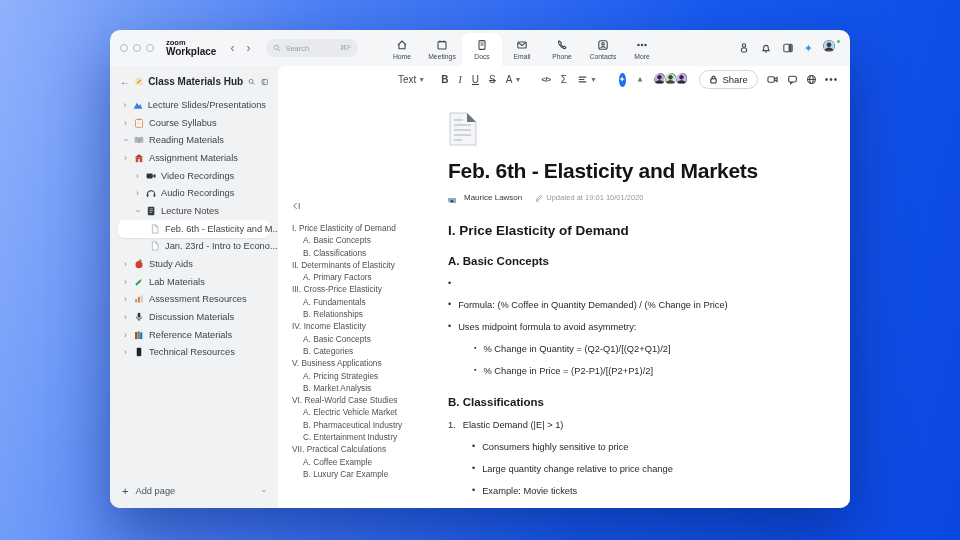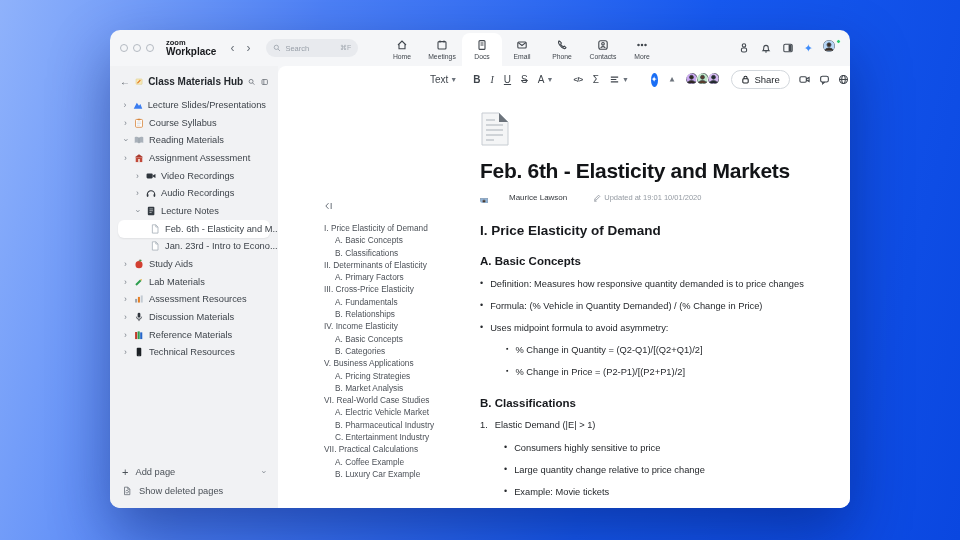--- a/index.html
+++ b/index.html
@@ -51,21 +51,21 @@
   .srow.page { padding-left:32px; }
   .srow.sel { background:#ffffff; box-shadow:0 1px 2px rgba(0,0,0,.07); }
   .srow svg.si { width:10px; height:10px; flex:0 0 10px; }
   .sb-bottom { padding:4px 12px 0; }
   .sb-brow { display:flex; align-items:center; gap:7px; height:19px; font-size:9.3px; color:#4b5158; cursor:pointer; }
   .sb-brow .plus { font-size:11px; color:#4b5158; }
   .sb-brow .dchev { margin-left:auto; font-size:8.5px; color:#7b828b; transform:rotate(90deg); }
   .sb-brow svg { width:10px; height:10px; stroke:#6a717a; fill:none; stroke-width:1; }
 
   
-  .main { flex:1; background:#ffffff; border-top-left-radius:8px; display:flex; flex-direction:column; min-width:0;padding-left:32px; }
+  .main { flex:1; background:#ffffff; border-top-left-radius:8px; display:flex; flex-direction:column; min-width:0; }
   .doc-toolbar { height:27px; flex:0 0 27px; display:flex; align-items:center; gap:10px;
     padding:0 12px 0 96px; color:#3f454c; font-size:10px; }
   .doc-toolbar svg { width:11px; height:11px; stroke:#3f454c; fill:none; stroke-width:1.2; }
   .t-btn { display:flex; align-items:center; gap:2px; cursor:pointer; line-height:1; }
   .t-caret { font-size:7px; color:#6c737c; }
   .fmt { font-size:10px; font-weight:bold; }
   .fmt.i { font-style:italic; font-weight:normal; font-family:"Liberation Serif",serif; }
   .fmt.u { text-decoration:underline; font-weight:normal; }
   .fmt.s { text-decoration:line-through; font-weight:normal; }
   .fmt.code { font-size:7.5px; font-weight:bold; letter-spacing:-0.5px; }
@@ -84,21 +84,21 @@
   .docwrap { flex:1; display:flex; min-height:0; }
   .outline { width:152px; flex:0 0 152px; padding:104px 4px 0 14px; color:#4c5158; }
   .o-collapse { margin-bottom:9px; cursor:pointer; }
   .o-collapse svg { width:10px; height:10px; stroke:#6a717a; fill:none; stroke-width:1.2; }
   .o1, .o2 { font-size:8.3px; line-height:1; margin-bottom:4.8px; height:7.5px; cursor:pointer; white-space:nowrap; }
   .o2 { padding-left:11px; }
 
   .content { flex:1; padding:19px 30px 0 18px; overflow:hidden; }
   .doc-icon { width:30px; height:34px; }
   .doc-title { margin-top:9px; font-size:21px; font-weight:bold; letter-spacing:-0.3px; color:#121417; }
-  .byline { margin-top:9px; display:flex; align-items:center; gap:18px; }
+  .byline { margin-top:9px; display:flex; align-items:center; gap:5px; }
   .byline .bavatar { width:11px; height:11px; border-radius:3px; overflow:hidden; }
   .byline .name { font-size:8px; color:#34383d; }
   .byline .upd { display:flex; align-items:center; gap:3px; margin-left:8px; font-size:7.5px; color:#949aa2; }
   .byline svg { width:8px; height:8px; stroke:#949aa2; fill:none; stroke-width:1.1; }
   .h2 { margin-top:20px; font-size:13.5px; font-weight:bold; color:#17191d; }
   .h3 { margin-top:17px; font-size:11.5px; font-weight:bold; color:#17191d; }
   .li { display:flex; gap:7px; margin-top:11.5px; font-size:9.3px; color:#26292d; line-height:1.15; }
   .li .dot { flex:0 0 auto; font-size:9px; line-height:1.1; }
   .li.ind1 { margin-left:26px; }
   .li.ind2 { margin-left:24px; }
@@ -258,21 +258,21 @@
               </svg>
             <span>Reading Materials</span>
           </div>
           <div class="srow">
             <span class="chev">›</span>
             <svg class="si" viewBox="0 0 11 11">
                 <polygon points="0.9,4.8 5.5,1.3 10.1,4.8" fill="#a93b2e"></polygon>
                 <rect x="1.9" y="4.8" width="7.2" height="5.2" fill="#c0493a"></rect>
                 <rect x="4.6" y="6.6" width="1.8" height="3.4" fill="#f2e3d9"></rect>
               </svg>
-            <span>Assignment Assessment</span>
+            <span>Assignment Materials</span>
           </div>
           <div class="srow lvl1">
             <span class="chev">›</span>
             <svg class="si" viewBox="0 0 11 11">
                 <rect x="0.6" y="2.8" width="6.8" height="5.4" rx="1.2" fill="#2f353c"></rect>
                 <polygon points="7.8,4.8 10.4,3.2 10.4,7.8 7.8,6.2" fill="#2f353c"></polygon>
               </svg>
             <span>Video Recordings</span>
           </div>
           <div class="srow lvl1">
@@ -362,28 +362,20 @@
               </svg>
             <span>Technical Resources</span>
           </div>
         </div>
 
         <div class="sb-bottom">
           <div class="sb-brow">
             <span class="plus">+</span>
             <span>Add page</span>
             <span class="dchev">›</span>
-          </div>
-          <div class="sb-brow">
-            <svg viewBox="0 0 12 12">
-                <path d="M3 1.4 H7 L9.4 3.8 V10.4 H3 Z"></path>
-                <path d="M7 1.4 V3.8 H9.4"></path>
-                <path d="M4.6 7.4 a1.6 1.6 0 1 0 0.4 -1.8 l-0.6 0.5"></path>
-              </svg>
-            <span>Show deleted pages</span>
           </div>
         </div>
       </div>
 
       <div class="main">
 
         <div class="doc-toolbar">
           <svg viewBox="0 0 12 12">
               <path d="M2.4 5.2 C4 3.2 7.4 3 9.4 5.4 M2.4 2.6 V5.4 H5.2"></path>
             </svg>
@@ -525,25 +517,24 @@
                   </svg>
                 <span>Updated at 19:01 10/01/2020</span>
               </span>
             </div>
 
             <div class="h2">I. Price Elasticity of Demand</div>
             <div class="h3">A. Basic Concepts</div>
 
             <div class="li">
                 <span class="dot">•</span>
-                <span>Definition: Measures how responsive quantity demanded is to price changes</span>
               </div>
             <div class="li">
                 <span class="dot">•</span>
-                <span>Formula: (% Vehicle in Quantity Demanded) / (% Change in Price)</span>
+                <span>Formula: (% Coffee in Quantity Demanded) / (% Change in Price)</span>
               </div>
             <div class="li">
                 <span class="dot">•</span>
                 <span>Uses midpoint formula to avoid asymmetry:</span>
               </div>
 
             <div class="li ind1">
                 <span class="dot" style="font-size:7px">▪</span>
                 <span>% Change in Quantity = (Q2-Q1)/[(Q2+Q1)/2]</span>
               </div>

